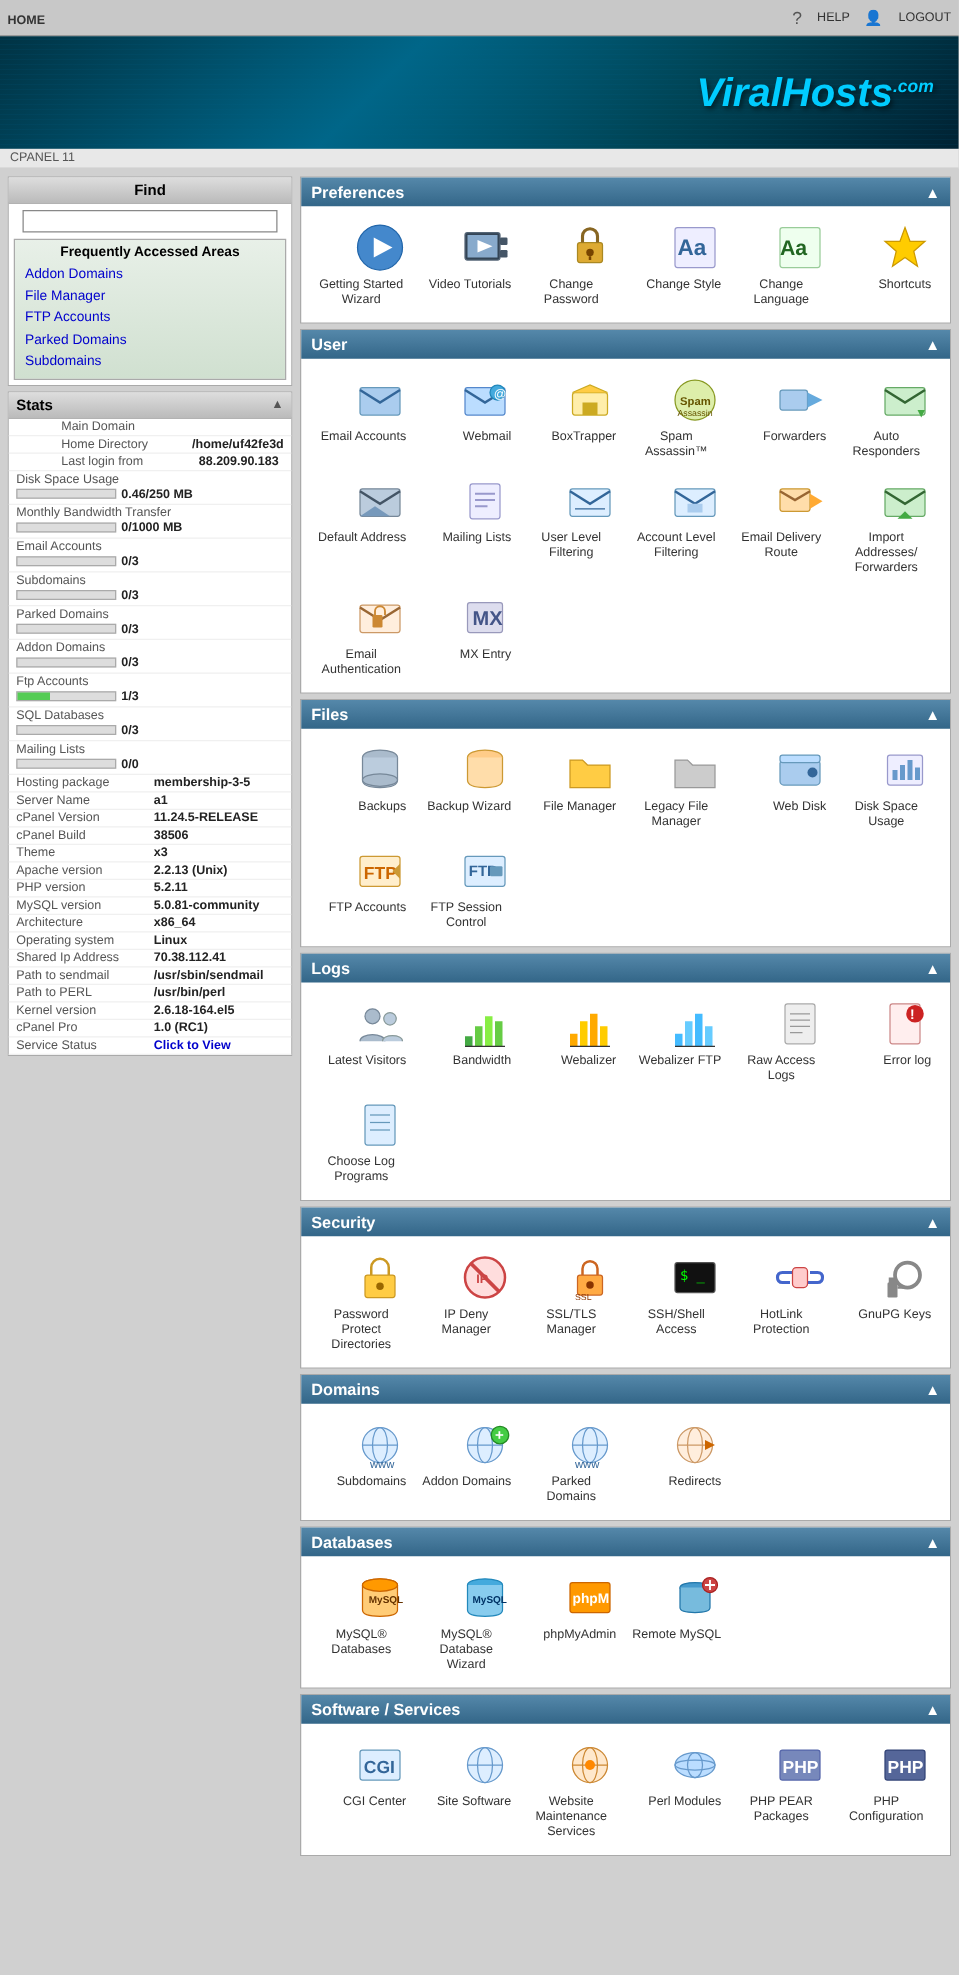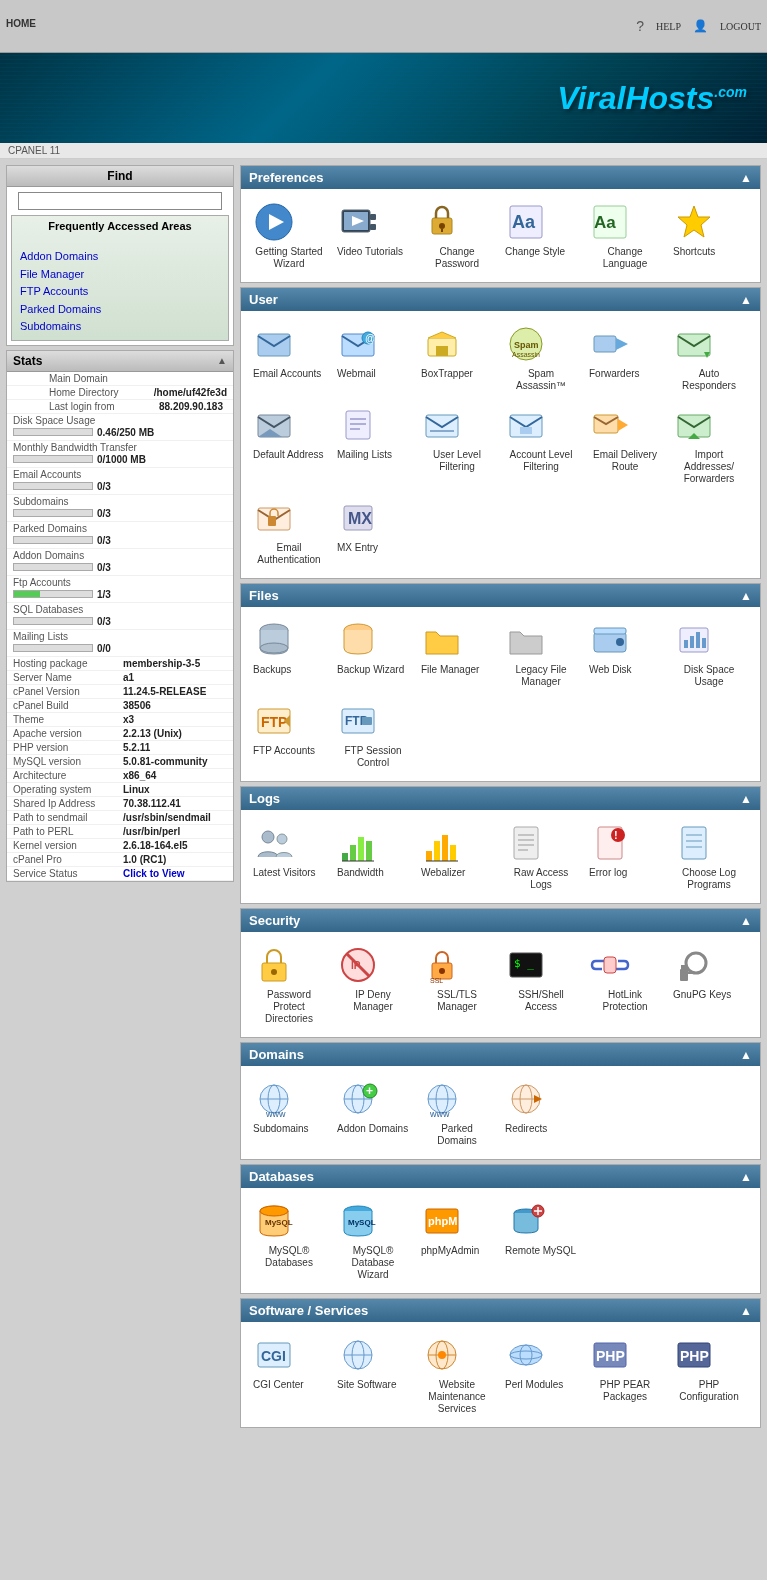--- a/index.html
+++ b/index.html
@@ -4,26 +4,26 @@
   <style>
     * { box-sizing: border-box; margin: 0; padding: 0; }
     body { font-family: Arial, Helvetica, sans-serif; font-size: 11px; background: #d0d0d0; width: 767px; }
     
     
     .top-bar {
       background: #c8c8c8;
       border-bottom: 1px solid #999;
       display: flex;
       justify-content: space-between;
-      align-items: flex-start;
-      padding: 18px 6px;
+      align-items: flex-end;
+      padding: 6px 6px;
       font-size: 10px;
     }
     .top-bar-right { display: flex; gap: 12px; align-items: center; }
-    .top-bar-right a { color: #333; text-decoration: none; font-size: 10px; font-family: Liberation Serif, serif; }
+    .top-bar-right a { color: #333; text-decoration: none; font-size: 10px; }
 
     
     .header-banner {
       background: linear-gradient(135deg, #003344 0%, #006688 40%, #004455 70%, #002233 100%);
       height: 90px;
       display: flex;
       align-items: center;
       justify-content: flex-end;
       padding-right: 20px;
       position: relative;
@@ -99,21 +99,21 @@
     .freq-accessed {
       background: linear-gradient(to bottom, #e8f0e8, #d0e0d0);
       border: 1px solid #aaa;
       padding: 4px 8px;
       margin: 4px;
     }
     .freq-accessed-title {
       font-weight: bold;
       font-size: 11px;
       text-align: center;
-      margin-bottom: 16px;
+      margin-bottom: 3px;
     }
     .freq-accessed a {
       display: block;
       color: #0000cc;
       text-decoration: none;
       font-size: 11px;
       line-height: 1.6;
     }
 
     .stats-section {
@@ -163,21 +163,21 @@
     .icons-grid {
       display: flex;
       flex-wrap: wrap;
       padding: 8px;
       gap: 4px;
     }
 
     .icon-item {
       display: flex;
       flex-direction: column;
-      align-items: flex-start;
+      align-items: flex-end;
       width: 80px;
       padding: 4px;
       cursor: pointer;
       text-align: center;
     }
 
     .icon-img {
       width: 42px;
       height: 42px;
       display: flex;
@@ -788,20 +788,32 @@
                 <rect x="20" y="12" width="6" height="26" fill="#ffaa00"></rect>
                 <rect x="28" y="22" width="6" height="16" fill="#ffcc00"></rect>
                 <line x1="4" y1="38" x2="36" y2="38" stroke="#333" stroke-width="1"></line>
               </svg>
           </div>
           <span class="icon-label">Webalizer</span>
         </div>
         <div class="icon-item">
           <div class="icon-img">
             <svg width="40" height="40" viewBox="0 0 40 40">
+                <rect x="4" y="28" width="6" height="10" fill="#44bbff"></rect>
+                <rect x="12" y="18" width="6" height="20" fill="#66ccff"></rect>
+                <rect x="20" y="12" width="6" height="26" fill="#44bbff"></rect>
+                <rect x="28" y="22" width="6" height="16" fill="#66ccff"></rect>
+                <line x1="4" y1="38" x2="36" y2="38" stroke="#333" stroke-width="1"></line>
+              </svg>
+          </div>
+          <span class="icon-label">Webalizer FTP</span>
+        </div>
+        <div class="icon-item">
+          <div class="icon-img">
+            <svg width="40" height="40" viewBox="0 0 40 40">
                 <rect x="8" y="4" width="24" height="32" rx="2" fill="#eeeeee" stroke="#aaaaaa" stroke-width="1"></rect>
                 <line x1="12" y1="12" x2="28" y2="12" stroke="#999" stroke-width="1"></line>
                 <line x1="12" y1="17" x2="28" y2="17" stroke="#999" stroke-width="1"></line>
                 <line x1="12" y1="22" x2="28" y2="22" stroke="#999" stroke-width="1"></line>
                 <line x1="12" y1="27" x2="22" y2="27" stroke="#999" stroke-width="1"></line>
               </svg>
           </div>
           <span class="icon-label">Raw Access Logs</span>
         </div>
         <div class="icon-item">

